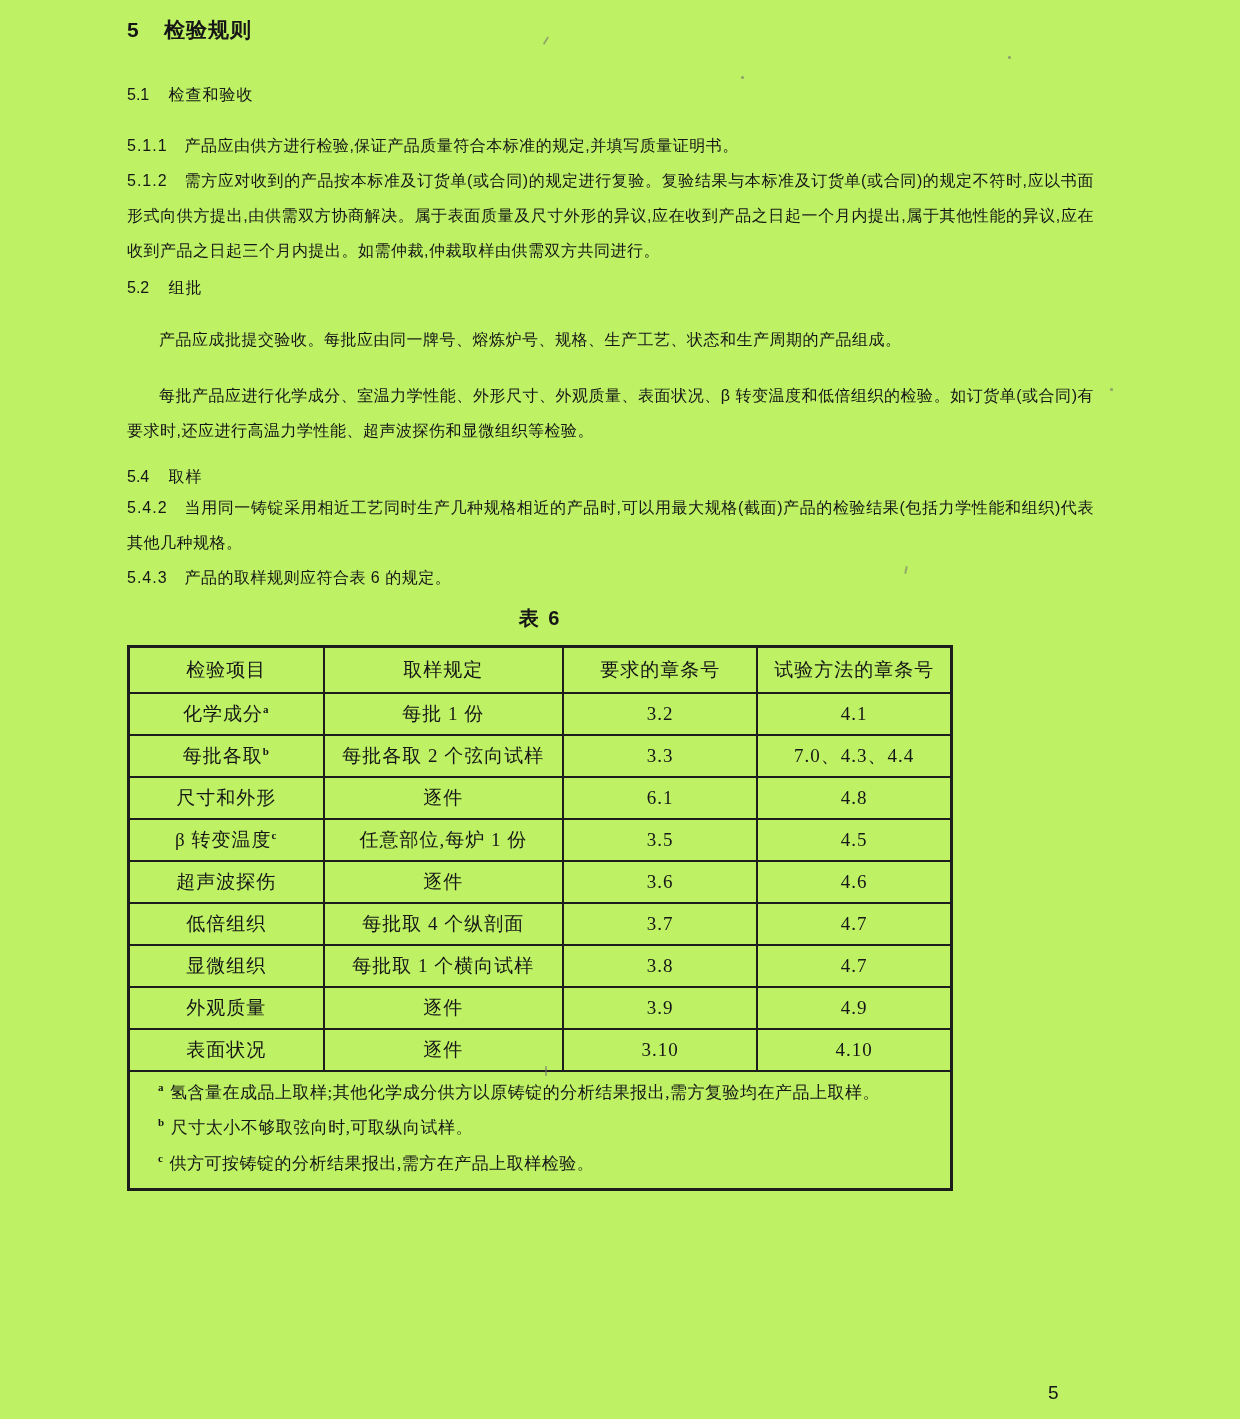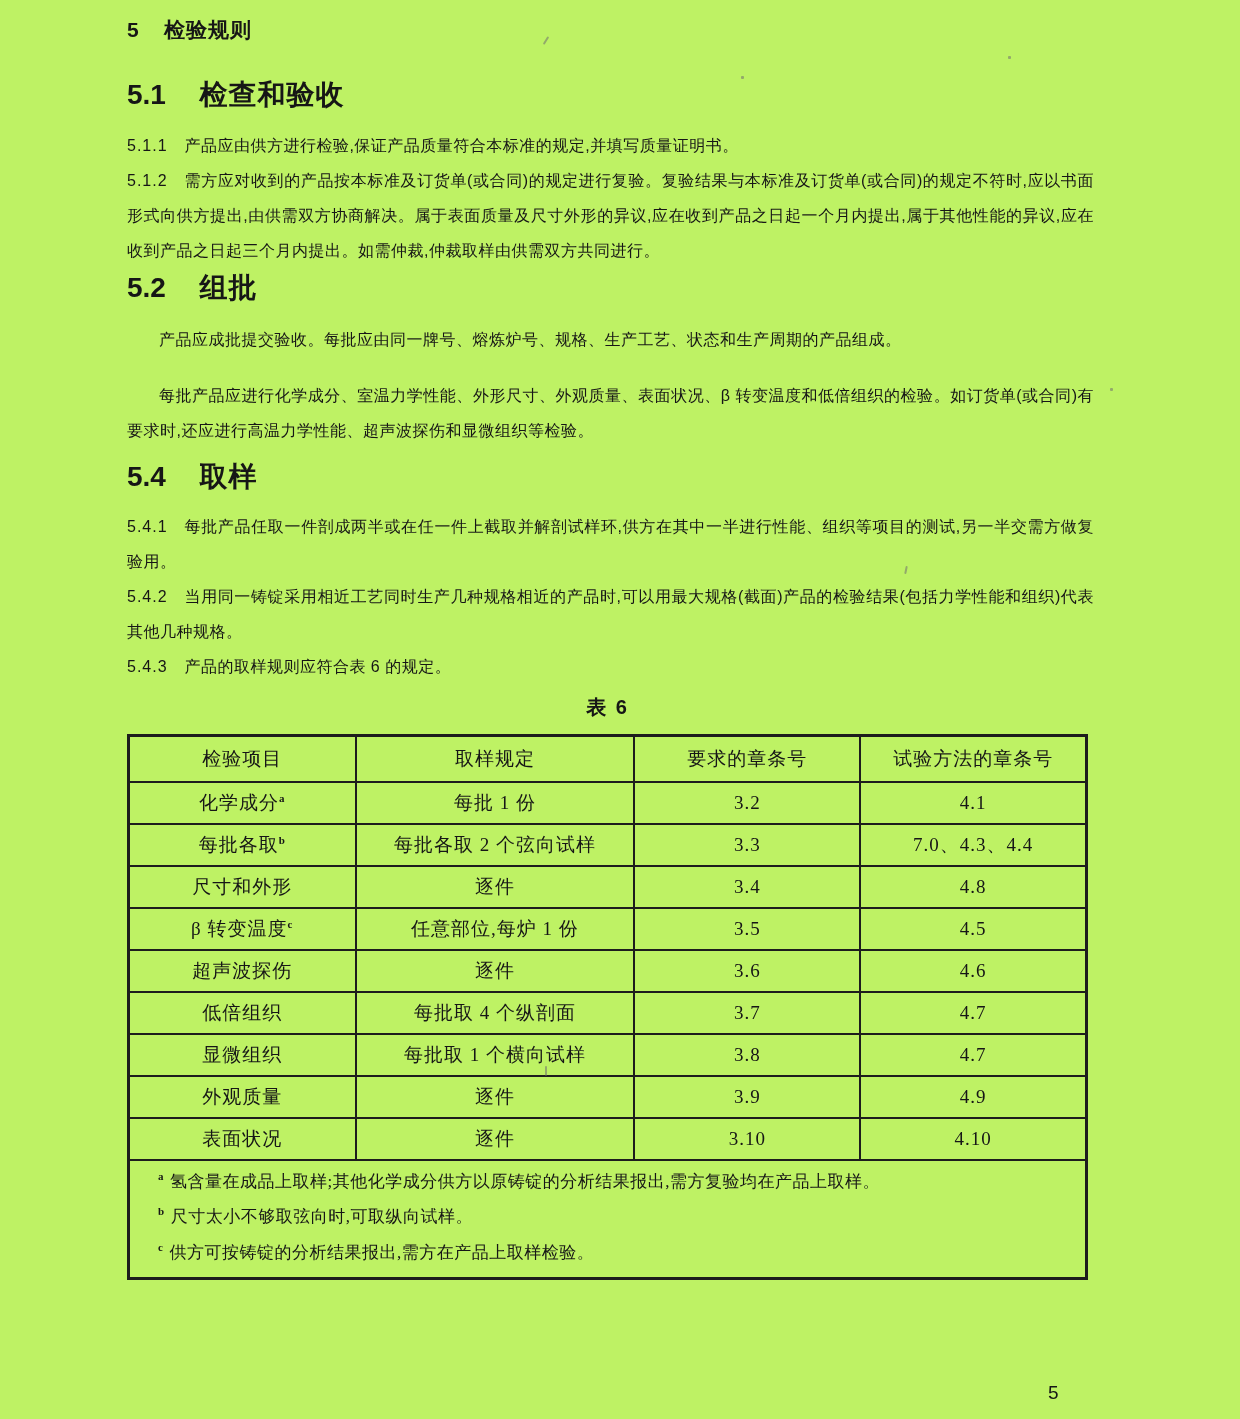--- a/index.html
+++ b/index.html
@@ -6,28 +6,28 @@
   html, body { background: #ffffff; }
   body {
     width: 1240px; height: 1419px; position: relative; overflow: hidden;
     font-family: "Liberation Sans", "DejaVu Sans", sans-serif;
     color: #161616;
   }
   .page { position: absolute; inset: 0; background: #bef264; }
   .content { padding: 16px 146px 0 127px; }
 
   .h1 { font-size: 21px; font-weight: bold; line-height: 28px; letter-spacing: 1px; }
-  .h2 { font-size: 28px; font-weight: bold; line-height: 27px; letter-spacing: 1px; }
+  .h2 { font-size: 16px; font-weight: normal; line-height: 27px; letter-spacing: 1px; }
   .h1 .num, .h2 .num { margin-right: 1.2em; letter-spacing: 0; }
 
   .para { font-size: 16px; line-height: 35px; text-align: justify; letter-spacing: 0.5px; }
   .para .num { margin-right: 1.05em; letter-spacing: 1px; }
   .indent { text-indent: 2em; }
 
-  .tblwrap { width: 961px; }
+  .tblwrap { width: 826px; }
   .caption { font-size: 20px; font-weight: bold; line-height: 28px; text-align: center; letter-spacing: 2px; }
 
   table { border-collapse: collapse; width: 100%; table-layout: fixed; border: 3px solid #1d1d1d; }
   th, td {
     border: 2px solid #1d1d1d; text-align: center; vertical-align: middle;
     font-size: 19px; font-weight: normal; padding: 0 4px; letter-spacing: 1px;
   }
   thead th { height: 46px; }
   tbody td { height: 42px; font-family: Liberation Serif, serif; }
   td sup, .fl sup { font-size: 11px; font-weight: bold; }
@@ -72,23 +72,20 @@
 
 
     <div class="para indent" style="margin-top:21px">
       <span>每批产品应进行化学成分、室温力学性能、外形尺寸、外观质量、表面状况、β 转变温度和低倍组织的检验。如订货单(或合同)有要求时,还应进行高温力学性能、超声波探伤和显微组织等检验。</span>
     </div>
 
     <div class="h2" style="margin-top:15px">
       <span class="num">5.4</span><span>取样</span>
     </div>
 
-    <div class="para" style="margin-top:19px">
-      <span class="num">5.4.1</span><span>每批产品任取一件剖成两半或在任一件上截取并解剖试样环,供方在其中一半进行性能、组织等项目的测试,另一半交需方做复验用。</span>
-    </div>
 
     <div class="para">
       <span class="num">5.4.2</span><span>当用同一铸锭采用相近工艺同时生产几种规格相近的产品时,可以用最大规格(截面)产品的检验结果(包括力学性能和组织)代表其他几种规格。</span>
     </div>
 
     <div class="para">
       <span class="num">5.4.3</span><span>产品的取样规则应符合表 6 的规定。</span>
     </div>
 
     <div class="tblwrap">
@@ -118,21 +115,21 @@
           </tr>
           <tr>
             <td><span>每批各取</span><sup>b</sup></td>
             <td>每批各取 2 个弦向试样</td>
             <td>3.3</td>
             <td>7.0、4.3、4.4</td>
           </tr>
           <tr>
             <td><span>尺寸和外形</span><sup></sup></td>
             <td>逐件</td>
-            <td>3.4</td>
+            <td>6.1</td>
             <td>4.8</td>
           </tr>
           <tr>
             <td><span>β 转变温度</span><sup>c</sup></td>
             <td>任意部位,每炉 1 份</td>
             <td>3.5</td>
             <td>4.5</td>
           </tr>
           <tr>
             <td><span>超声波探伤</span><sup></sup></td>

